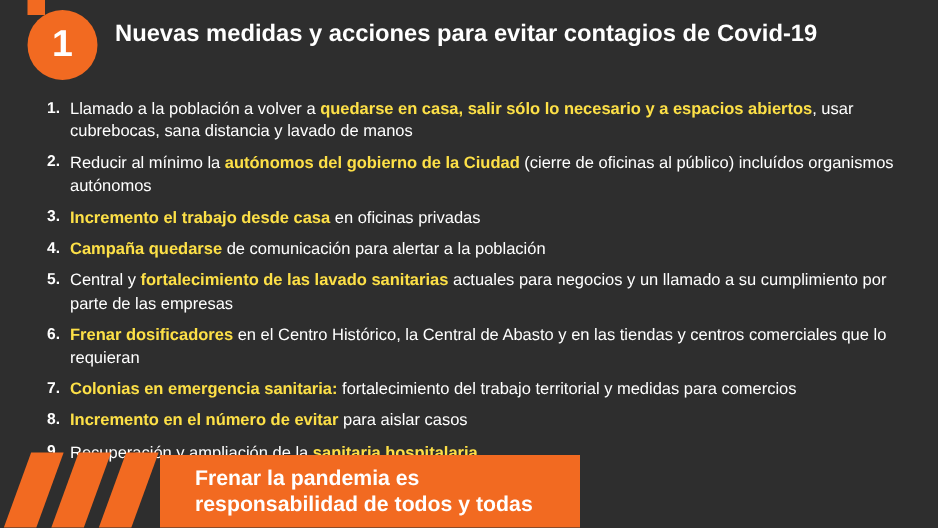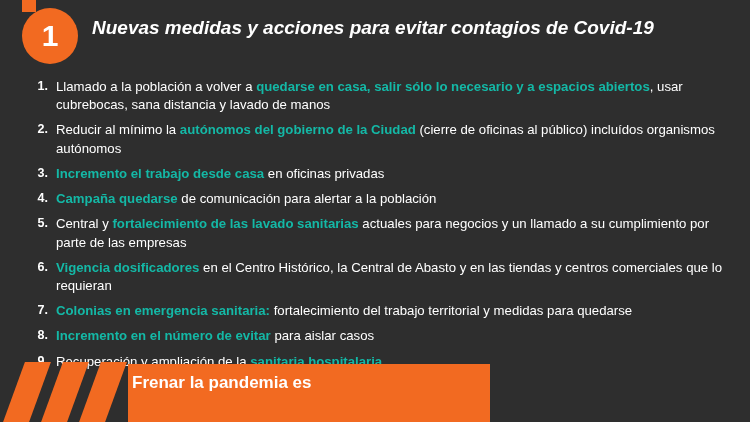--- a/index.html
+++ b/index.html
@@ -53,21 +53,20 @@
     flex: none;
   }
   .title {
     margin-left: 14px;
     margin-top: 8px;
     color: #ffffff;
     font-size: 19px;
     font-weight: bold;
     line-height: 1.3;
     width: 630px;
-    font-style: italic;
   }
   
   .list {
     position: absolute;
     left: 18px;
     top: 78px;
     width: 716px;
     color: #ffffff;
   }
   .item {
@@ -83,48 +82,48 @@
     text-align: right;
     padding-right: 8px;
     font-weight: bold;
     color: #ffffff;
     font-size: 12.5px;
   }
   .text {
     flex: 1;
   }
   .hl {
-    color: #14b8a6;
+    color: #fde047;
     font-weight: bold;
   }
   
   .slash {
     position: absolute;
     bottom: 0;
     width: 26px;
     height: 60px;
     background: #f26a21;
     transform: skewX(-20deg);
   }
   .slash.s1 { left: 14px; }
   .slash.s2 { left: 52px; }
   .slash.s3 { left: 90px; }
   
   .banner {
     position: absolute;
     left: 128px;
     bottom: 0;
-    width: 362px;
+    width: 336px;
     height: 58px;
     background: #f26a21;
     color: #ffffff;
     font-size: 17px;
     font-weight: bold;
     line-height: 1.25;
-    padding: 8px 0 0 4px;
+    padding: 8px 0 0 28px;
     box-sizing: border-box;
   }
 </style>
 </head>
 <body>
 
 <div class="slide">
 
   <div class="top-bar"></div>
 
@@ -149,37 +148,38 @@
       <div class="item">
         <div class="num">4.</div>
         <div class="text"><span class="hl">Campaña quedarse</span><span> de comunicación para alertar a la población</span></div>
       </div>
       <div class="item">
         <div class="num">5.</div>
         <div class="text"><span>Central y </span><span class="hl">fortalecimiento de las lavado sanitarias</span><span> actuales para negocios y un llamado a su cumplimiento por parte de las empresas</span></div>
       </div>
       <div class="item">
         <div class="num">6.</div>
-        <div class="text"><span class="hl">Vigencia dosificadores</span><span> en el Centro Histórico, la Central de Abasto y en las tiendas y centros comerciales que lo requieran</span></div>
+        <div class="text"><span class="hl">Frenar dosificadores</span><span> en el Centro Histórico, la Central de Abasto y en las tiendas y centros comerciales que lo requieran</span></div>
       </div>
       <div class="item">
         <div class="num">7.</div>
-        <div class="text"><span class="hl">Colonias en emergencia sanitaria:</span><span> fortalecimiento del trabajo territorial y medidas para quedarse</span></div>
+        <div class="text"><span class="hl">Colonias en emergencia sanitaria:</span><span> fortalecimiento del trabajo territorial y medidas para comercios</span></div>
       </div>
       <div class="item">
         <div class="num">8.</div>
         <div class="text"><span class="hl">Incremento en el número de evitar</span><span> para aislar casos</span></div>
       </div>
       <div class="item">
         <div class="num">9.</div>
         <div class="text"><span>Recuperación y ampliación de la </span><span class="hl">sanitaria hospitalaria</span></div>
       </div>
     </div>
 
   <div class="slash s1"></div>
   <div class="slash s2"></div>
   <div class="slash s3"></div>
 
   <div class="banner">
     <div>Frenar la pandemia es</div>
+    <div>responsabilidad de todos y todas</div>
   </div>
 
 </div>
 
 </body></html>

